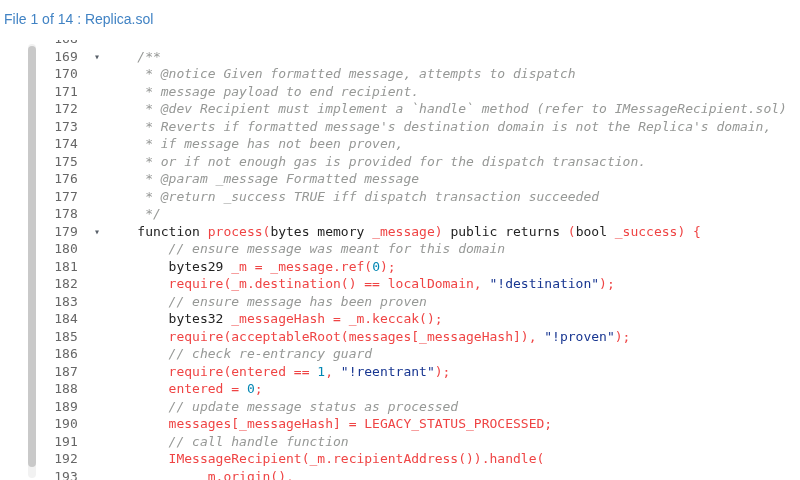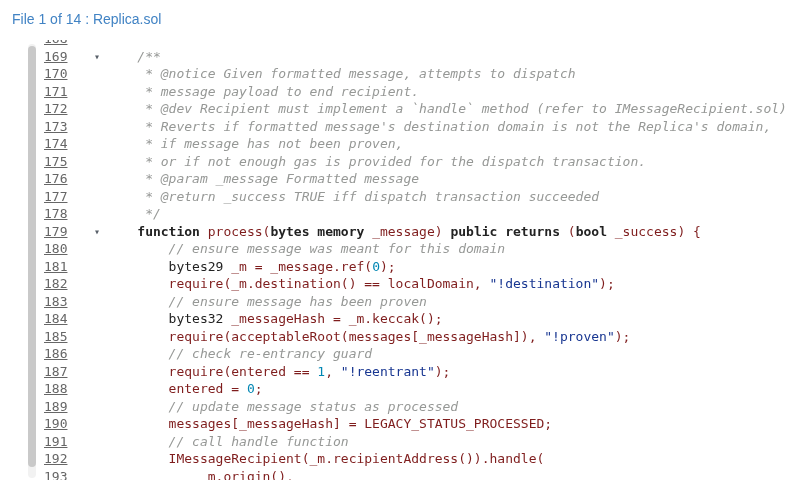--- a/index.html
+++ b/index.html
@@ -1,45 +1,45 @@
 <!DOCTYPE html>
 <html style="--c-header: #4183c4; --c-comment: #969896; --c-string: #183691; --c-number: #0086b3; --c-keyword: #222222; --c-line_number: #666666; --c-scrollbar: #c9c9c9;"><head>
 <meta charset="utf-8">
 <style>
   * { margin:0; padding:0; box-sizing:border-box; }
   html,body { width:800px; height:480px; background:#ffffff; overflow:hidden;
               font-family:"Liberation Sans", sans-serif; position:relative; }
 
-  .header { position:absolute; left:12px; top:8px; height:22px; }
+  .header { position:absolute; left:4px; top:8px; height:22px; }
   .header-title { color:var(--c-header,#4183c4); font-size:14px; line-height:22px; }
 
   .code-panel { position:absolute; left:24px; top:40px; right:0; bottom:0; overflow:hidden; background:#fff; }
 
   .scrollbar { position:absolute; left:4px; top:4px; bottom:2px; width:8px;
                background:#f2f2f2; border-radius:4px; }
   .scrollbar-thumb { position:absolute; left:0; top:2px; width:8px; height:97%;
                      background:var(--c-scrollbar,#c9c9c9); border-radius:4px; }
 
   .code-lines { position:absolute; left:20px; top:-10px; right:0;
                 font-family:"DejaVu Sans Mono", monospace; font-size:13px;
                 line-height:17.5px; white-space:pre; }
 
   .code-line { display:flex; height:17.5px; }
-  .ln { width:44px; flex:none; text-align:left; color:var(--c-line_number,#666);
-        user-select:none;text-decoration:underline; }
+  .ln { width:44px; flex:none; text-align:center; color:var(--c-line_number,#666);
+        user-select:none; }
   .fold { width:18px; flex:none; text-align:center; font-size:10px; line-height:17.5px;
           color:#586069; }
   .src { flex:1; color:#24292e; }
 
   .tok-comment { color:var(--c-comment,#969896); font-style:italic; }
   .tok-string  { color:var(--c-string,#183691); }
   .tok-number  { color:var(--c-number,#0086b3); }
-  .tok-keyword { color:var(--c-keyword,#222); font-weight:bold; }
+  .tok-keyword { color:var(--c-keyword,#222); font-weight:normal; }
   .tok-type    { color:var(--c-keyword,#222); font-weight:normal; }
-  .tok-plain   { color:#7f1d1d; }
+  .tok-plain   { color:#ef4444; }
 </style>
 </head>
 <body>
 
 <div class="header">
   <span class="header-title">File 1 of 14 : Replica.sol</span>
 </div>
 
 <div class="code-panel">
   <div class="scrollbar">

